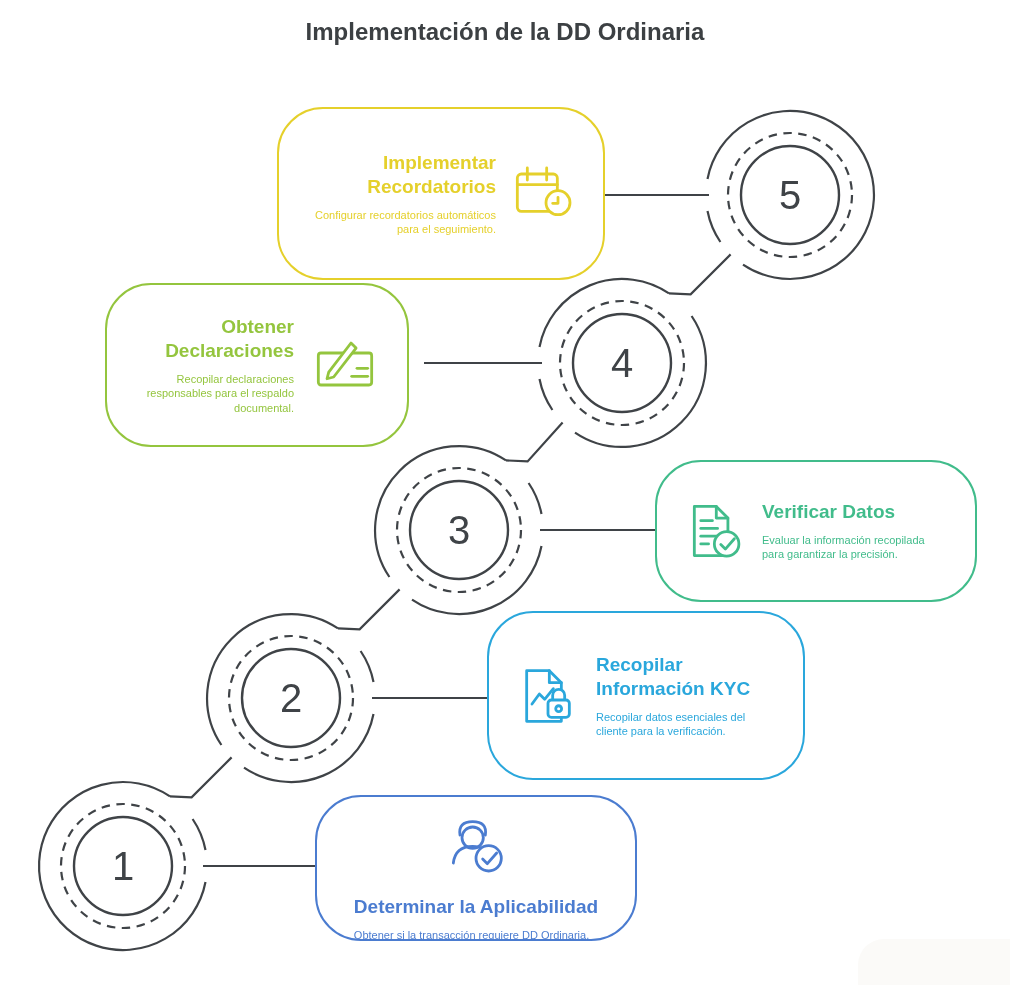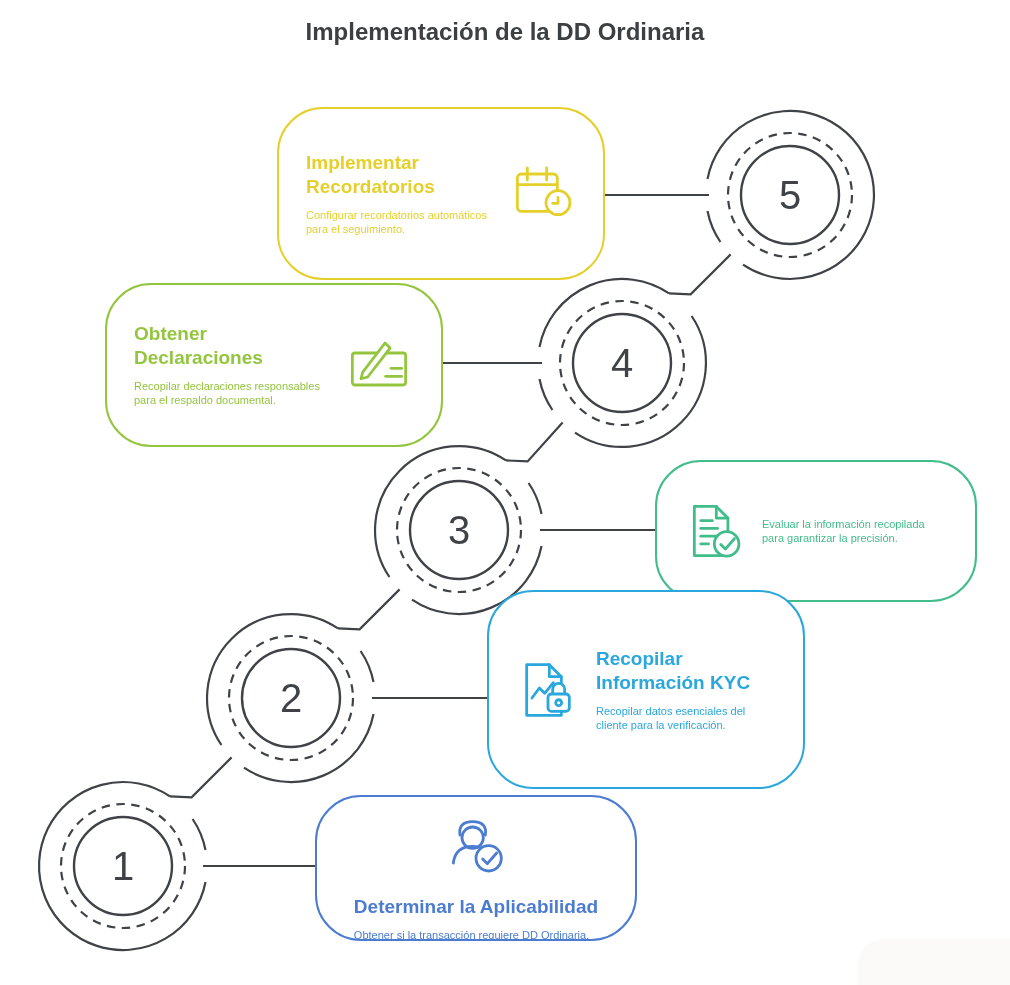--- a/index.html
+++ b/index.html
@@ -17,21 +17,21 @@
   .dashed-ring{stroke:#3f4347;stroke-width:2.2;fill:none;stroke-dasharray:8.5 6.5;}
   .inner-ring{stroke:#3f4347;stroke-width:2.4;fill:none;}
   .step-number{fill:#3f4347;font-size:40px;font-family:"Liberation Sans",sans-serif;text-anchor:middle;}
   .card{
     position:absolute;box-sizing:border-box;
     border:2.4px solid var(--c);border-radius:46px;
     display:flex;align-items:center;gap:16px;
     padding:18px 27px;color:var(--c);background:#ffffff;
   }
   .card .txt{flex:1;}
-  .card.left-col .txt{text-align:left;}
+  .card.left-col .txt{text-align:right;}
   .card.right-col .txt{text-align:left;}
   .card-title{font-size:19px;font-weight:bold;line-height:1.26;margin-bottom:9px;}
   .card-desc{font-size:11px;line-height:1.3;}
   .icon{flex:0 0 auto;display:block;}
   .icon *{vector-effect:non-scaling-stroke;}
   .watermark{
     position:absolute;right:0;bottom:0;width:152px;height:46px;
     background:#fbfaf8;border-top-left-radius:26px;
   }
 </style>
@@ -105,21 +105,21 @@
   <svg class="icon" width="64" height="64" viewBox="0 0 48 48" fill="none" stroke="currentColor" stroke-width="2.8" stroke-linecap="round" stroke-linejoin="round">
     <rect x="4" y="9" width="30" height="28" rx="3"></rect>
     <path d="M11.5 4.5 v9"></path>
       <path d="M26 4.5 v9"></path>
     <path d="M4 17 h30"></path>
     <circle cx="34.5" cy="30.5" r="9" fill="#ffffff"></circle>
     <path d="M34.5 26.5 V31 H30.5"></path>
   </svg>
 </div>
 
-<div class="card left-col" style="left: 105px; top: 283px; width: 338px; height: 164px; --c: #94c53e;">
+<div class="card left-col" style="left: 105px; top: 283px; width: 304px; height: 164px; --c: #94c53e;">
   <div class="txt">
     <div class="card-title">Obtener Declaraciones</div>
     <div class="card-desc">Recopilar declaraciones responsables para el respaldo documental.</div>
   </div>
   <svg class="icon" width="70" height="64" viewBox="0 0 48 48" fill="none" stroke="currentColor" stroke-width="2.8" stroke-linecap="round" stroke-linejoin="round">
     <rect x="4" y="15" width="40" height="24" rx="2"></rect>
     <path d="M15.5 33 l-5 1.3 1.3 -5 L28.5 7.5 l3.8 3.8 z" fill="#ffffff"></path>
     <path d="M33 26.5 h8"></path>
       <path d="M29 32.5 h12"></path>
   </svg>
@@ -130,25 +130,26 @@
     <path d="M8 5 h17 l9 9 v29 h-26 z"></path>
     <path d="M25 5 v9 h9"></path>
     <path d="M13 16 h9"></path>
       <path d="M13 22 h13"></path>
       <path d="M13 28 h13"></path>
       <path d="M13 34 h6"></path>
     <circle cx="33" cy="34" r="9.5" fill="#ffffff"></circle>
     <path d="M28.5 34.5 l3.5 3.5 l7 -8"></path>
   </svg>
   <div class="txt">
+    <div class="card-title">Verificar Datos</div>
     <div class="card-desc">Evaluar la información recopilada para garantizar la precisión.</div>
   </div>
 </div>
 
-<div class="card right-col" style="left: 487px; top: 590px; width: 318px; height: 199px; --c: #2aa7dc;">
+<div class="card right-col" style="left: 487px; top: 611px; width: 318px; height: 169px; --c: #2aa7dc;">
   <svg class="icon" width="64" height="64" viewBox="0 0 48 48" fill="none" stroke="currentColor" stroke-width="2.8" stroke-linecap="round" stroke-linejoin="round">
     <path d="M8 5 h17 l9 9 v29 h-26 z"></path>
     <path d="M25 5 v9 h9"></path>
     <polyline points="12,30 17.5,22.5 21.5,26.5 28,18.5"></polyline>
     <path d="M27.5 27 v-3.5 a4.5 4.5 0 0 1 9 0 v3.5" fill="#ffffff"></path>
     <rect x="24" y="27" width="16" height="13" rx="2.5" fill="#ffffff"></rect>
     <circle cx="32" cy="33.5" r="2.2"></circle>
   </svg>
   <div class="txt">
     <div class="card-title">Recopilar Información KYC</div>

